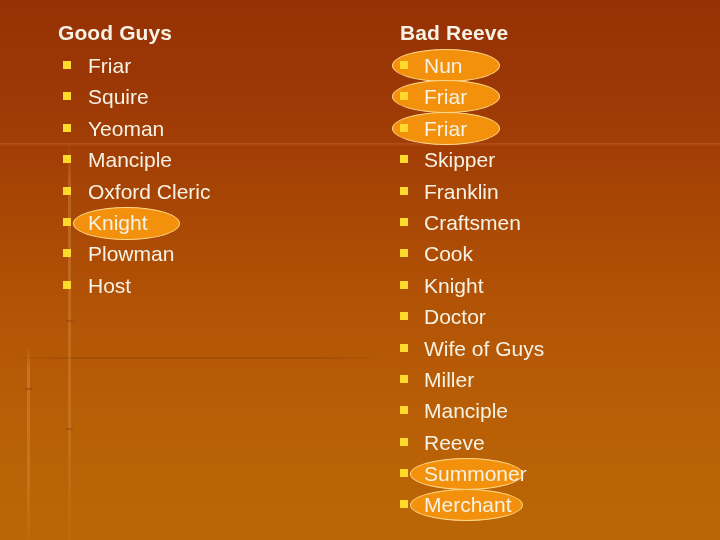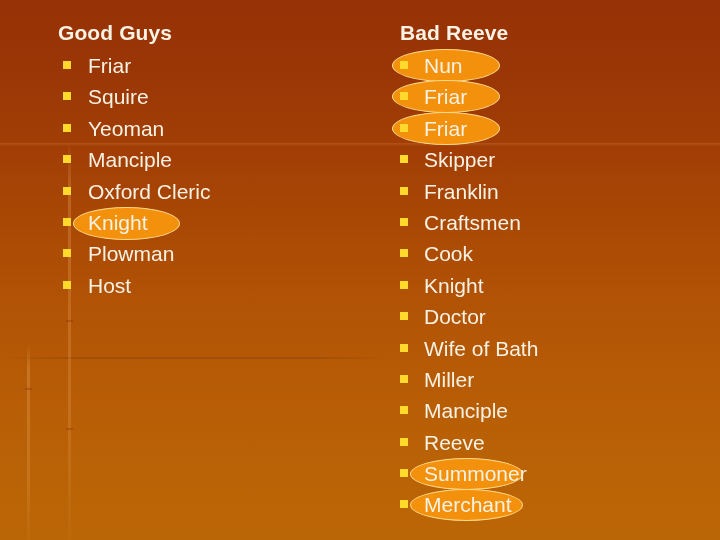--- a/index.html
+++ b/index.html
@@ -209,21 +209,21 @@
         <li class="list-item">
           <span class="bullet"></span>
           <span class="item-label">Knight</span>
         </li>
         <li class="list-item">
           <span class="bullet"></span>
           <span class="item-label">Doctor</span>
         </li>
         <li class="list-item">
           <span class="bullet"></span>
-          <span class="item-label">Wife of Bath</span>
+          <span class="item-label">Wife of Guys</span>
         </li>
         <li class="list-item">
           <span class="bullet"></span>
           <span class="item-label">Miller</span>
         </li>
         <li class="list-item">
           <span class="bullet"></span>
           <span class="item-label">Manciple</span>
         </li>
         <li class="list-item">

